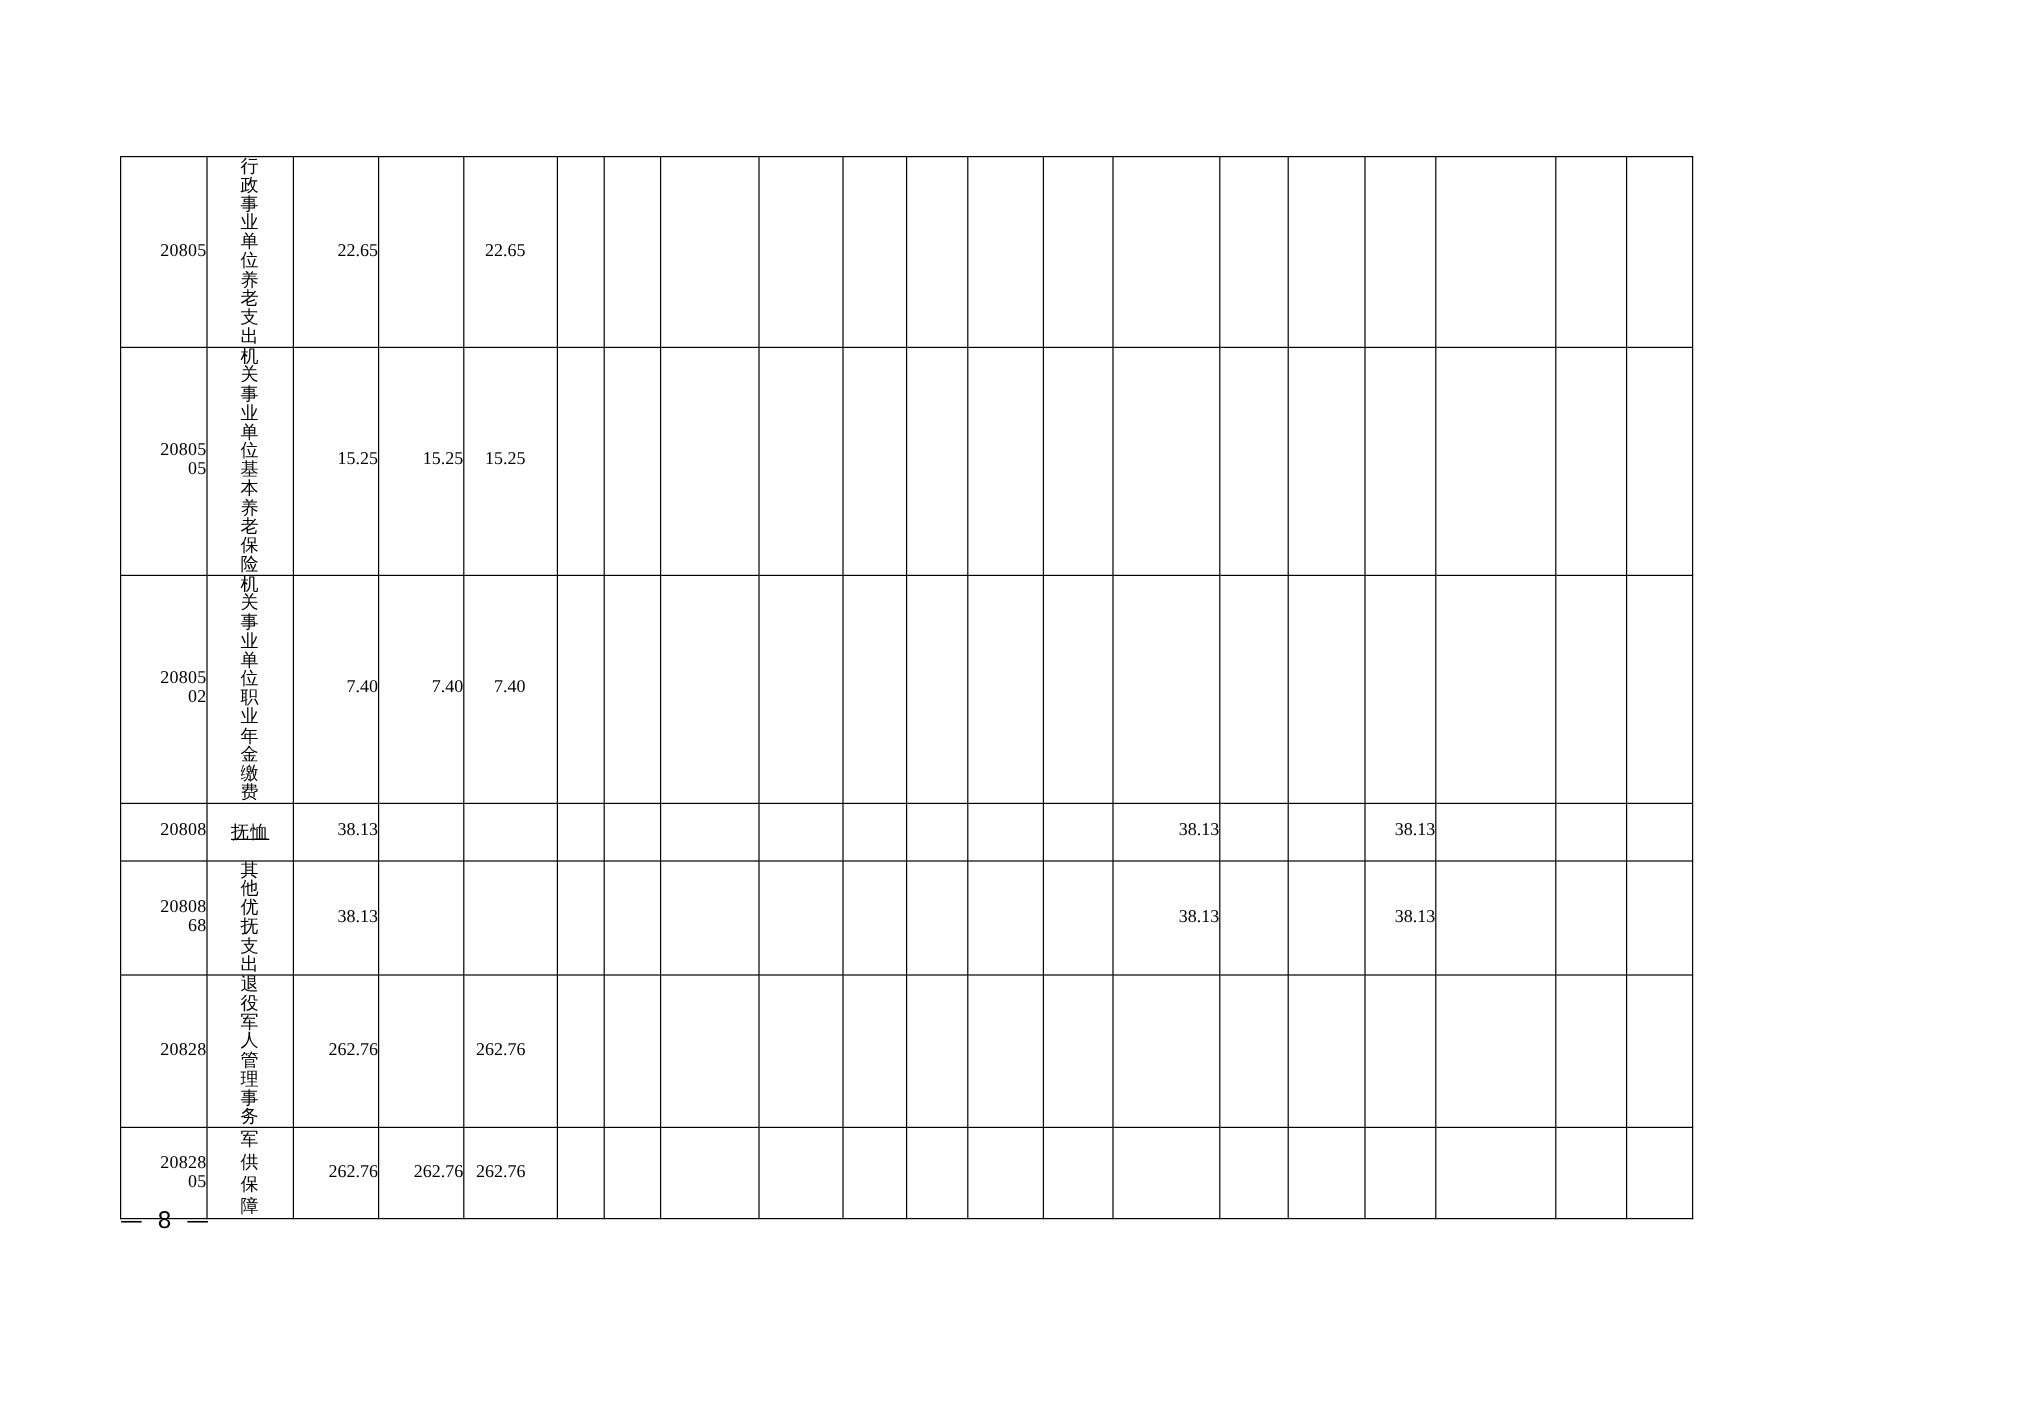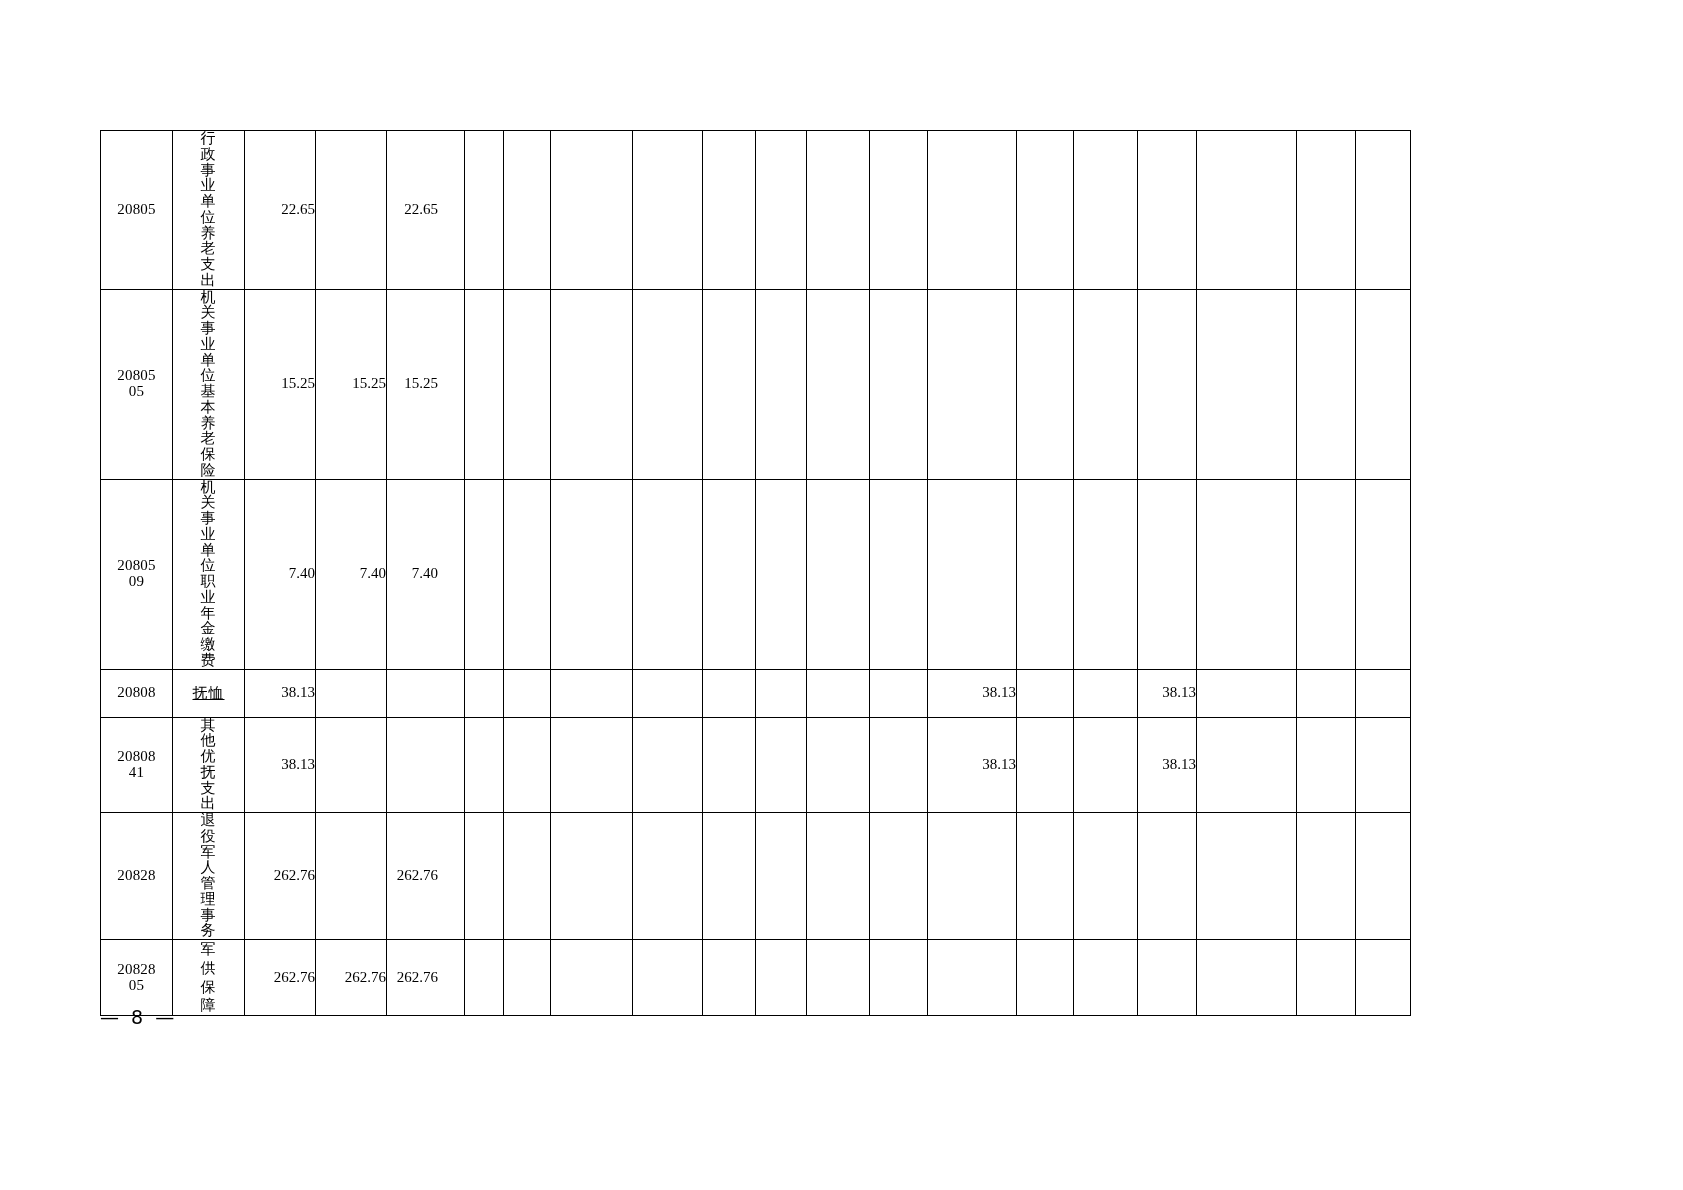--- a/index.html
+++ b/index.html
@@ -53,21 +53,21 @@
   col.c-n11    { width: 58px; }
   col.c-n12    { width: 89px; }
   col.c-n13    { width: 57px; }
   col.c-n14    { width: 64px; }
   col.c-n15    { width: 59px; }
   col.c-n16    { width: 100px; }
   col.c-n17    { width: 59px; }
   col.c-n18    { width: 55px; }
 
   .code-cell {
-    text-align: center;
+    text-align: right;
     font-family: "Liberation Serif", serif;
     font-size: 15.5px;
     letter-spacing: 0.2px;
   }
   .code-cell .line { display: block; }
   .name-cell {
     text-align: center;
     font-family: "DejaVu Sans", sans-serif;
     font-size: 14.5px;
     line-height: 1.55;
@@ -199,21 +199,21 @@
         <td class="num-cell"></td>
         <td class="num-cell"></td>
         <td class="num-cell"></td>
         <td class="num-cell"></td>
         <td class="num-cell"></td>
       </tr>
 
       <tr style="height:175px">
         <td class="code-cell">
           <span class="line">20805</span>
-          <span class="line">09</span>
+          <span class="line">02</span>
         </td>
         <td class="name-cell">
           <span class="ch">机</span>
           <span class="ch">关</span>
           <span class="ch">事</span>
           <span class="ch">业</span>
           <span class="ch">单</span>
           <span class="ch">位</span>
           <span class="ch">职</span>
           <span class="ch">业</span>
@@ -265,21 +265,21 @@
         <td class="num-cell"></td>
         <td class="num-cell">38.13</td>
         <td class="num-cell"></td>
         <td class="num-cell"></td>
         <td class="num-cell"></td>
       </tr>
 
       <tr style="height:91px">
         <td class="code-cell">
           <span class="line">20808</span>
-          <span class="line">41</span>
+          <span class="line">68</span>
         </td>
         <td class="name-cell">
           <span class="ch">其</span>
           <span class="ch">他</span>
           <span class="ch">优</span>
           <span class="ch">抚</span>
           <span class="ch">支</span>
           <span class="ch">出</span>
         </td>
         <td class="num-cell">38.13</td>

